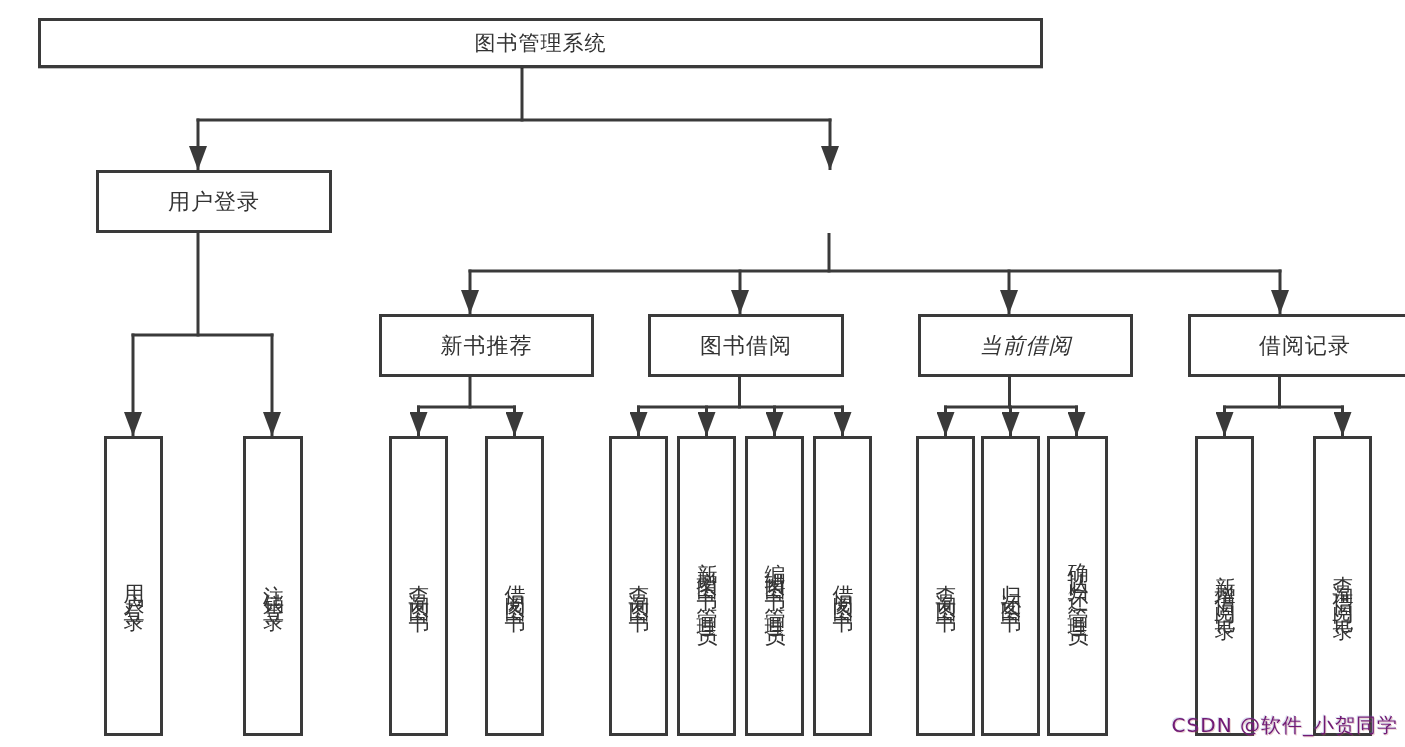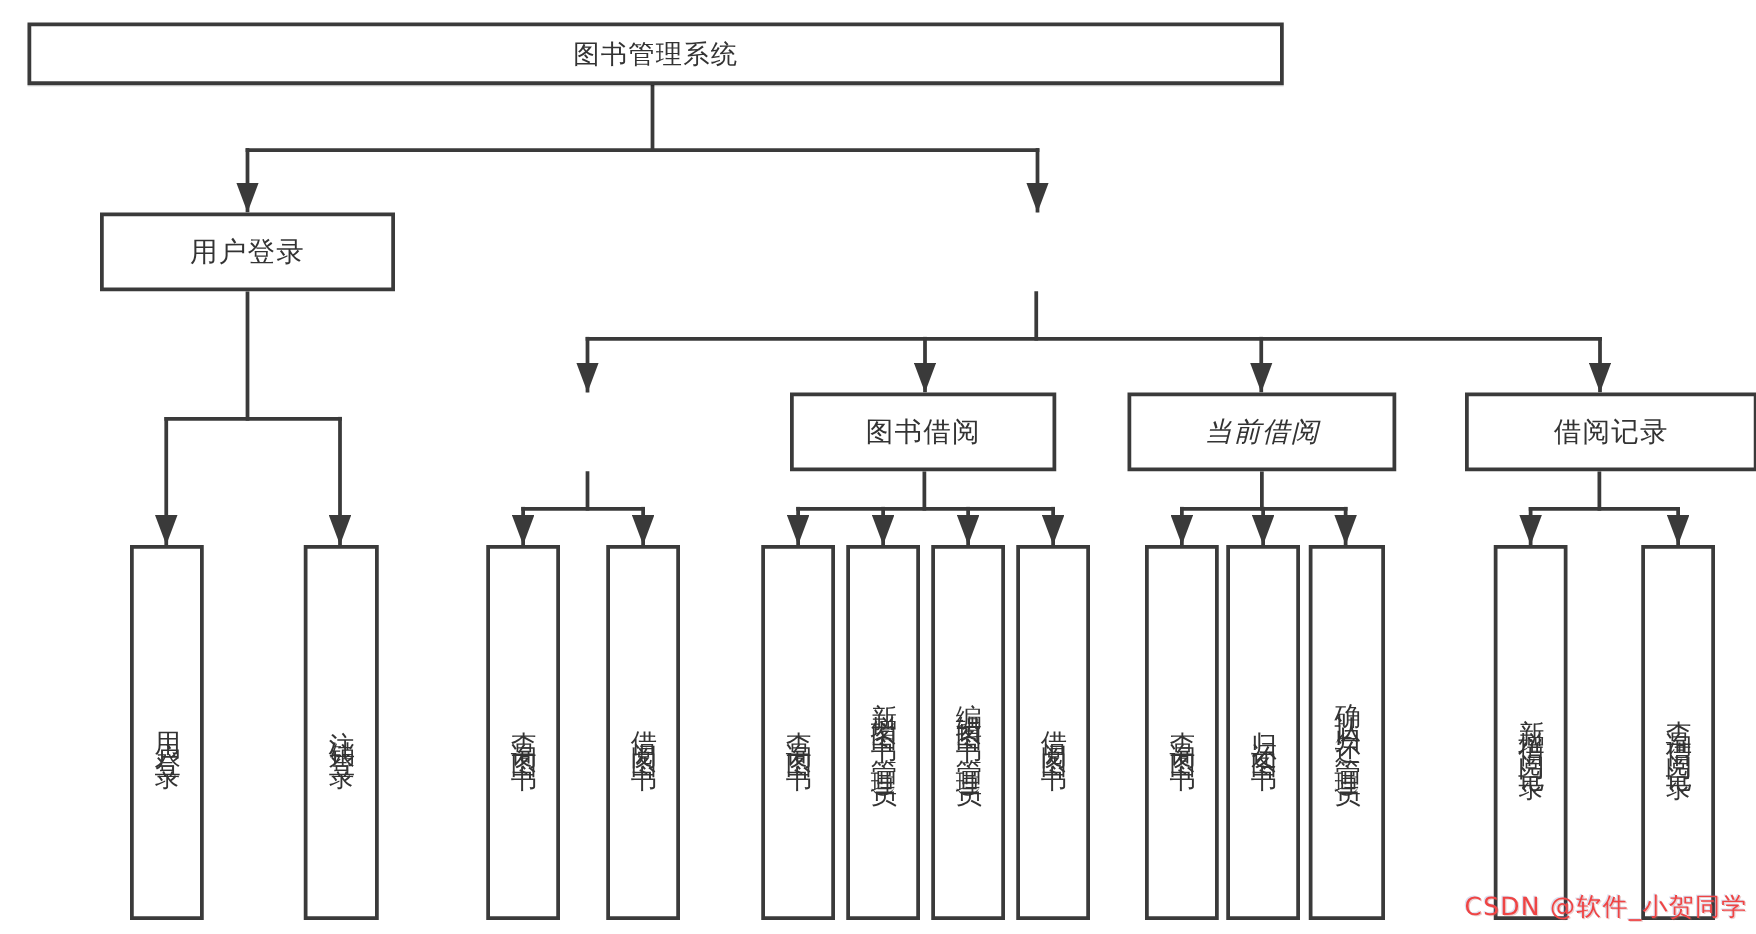--- a/index.html
+++ b/index.html
@@ -27,35 +27,35 @@
     position: absolute;
     box-sizing: border-box;
     border: 3px solid #3a3a3a;
     background: #ffffff;
     color: #333333;
     display: flex;
     align-items: center;
     justify-content: center;
     text-align: center;
   }
-  .hnode { font-size: 22px; letter-spacing: 1px; }
+  .hnode { font-size: 22px; letter-spacing: 1px; margin-left: 16px; }
   .root-node { font-size: 21px; box-shadow: 0 1px 0 rgba(0,0,0,0.25); }
   .vnode {
     writing-mode: vertical-rl;
     text-orientation: mixed;
     font-size: 21px;
     letter-spacing: 9px;
     line-height: 1;
   }
   .watermark {
     position: absolute;
     top: 712px;
     right: 7px;
     font-size: 20px;
-    color: #ef4444;
+    color: #701a75;
     letter-spacing: 1px;
     white-space: nowrap;
     text-shadow: 1px 1px 0 rgba(190,100,100,0.30), -1px -1px 0 rgba(110,130,200,0.25);
   }
 </style>
 </head>
 <body>
 
 <div class="canvas">
 
@@ -118,21 +118,22 @@
       <line x1="1223" y1="407" x2="1344" y2="407"></line>
       <line x1="1224.5" y1="405.5" x2="1224.5" y2="436" marker-end="url(#arrow)"></line>
       <line x1="1342.5" y1="405.5" x2="1342.5" y2="436" marker-end="url(#arrow)"></line>
     </g>
   </svg>
 
   <div class="node hnode root-node" style="left:22px; top:18px; width:1005px; height:50px;">图书管理系统</div>
 
   <div class="node hnode" style="left:80px; top:170px; width:236px; height:63px;">用户登录</div>
 
-  <div class="node hnode" style="left:632px; top:314px; width:213px; height:63px;">图书借阅</div>
+  <div class="node hnode" style="left:363px; top:314px; width:215px; height:63px;">新书推荐</div>
+  <div class="node hnode" style="left:632px; top:314px; width:196px; height:63px;">图书借阅</div>
   <div class="node hnode" style="left:902px; top:314px; width:215px; height:63px;font-style:italic;">当前借阅</div>
   <div class="node hnode" style="left:1172px; top:314px; width:234px; height:63px;">借阅记录</div>
 
   <div class="node vnode" style="left:104px; top:436px; width:59px; height:300px;">用户登录</div>
   <div class="node vnode" style="left:243px; top:436px; width:60px; height:300px;">注销登录</div>
 
   <div class="node vnode" style="left:389px; top:436px; width:59px; height:300px;">查询图书</div>
   <div class="node vnode" style="left:485px; top:436px; width:59px; height:300px;">借阅图书</div>
 
   <div class="node vnode" style="left:609px; top:436px; width:59px; height:300px;">查询图书</div>

